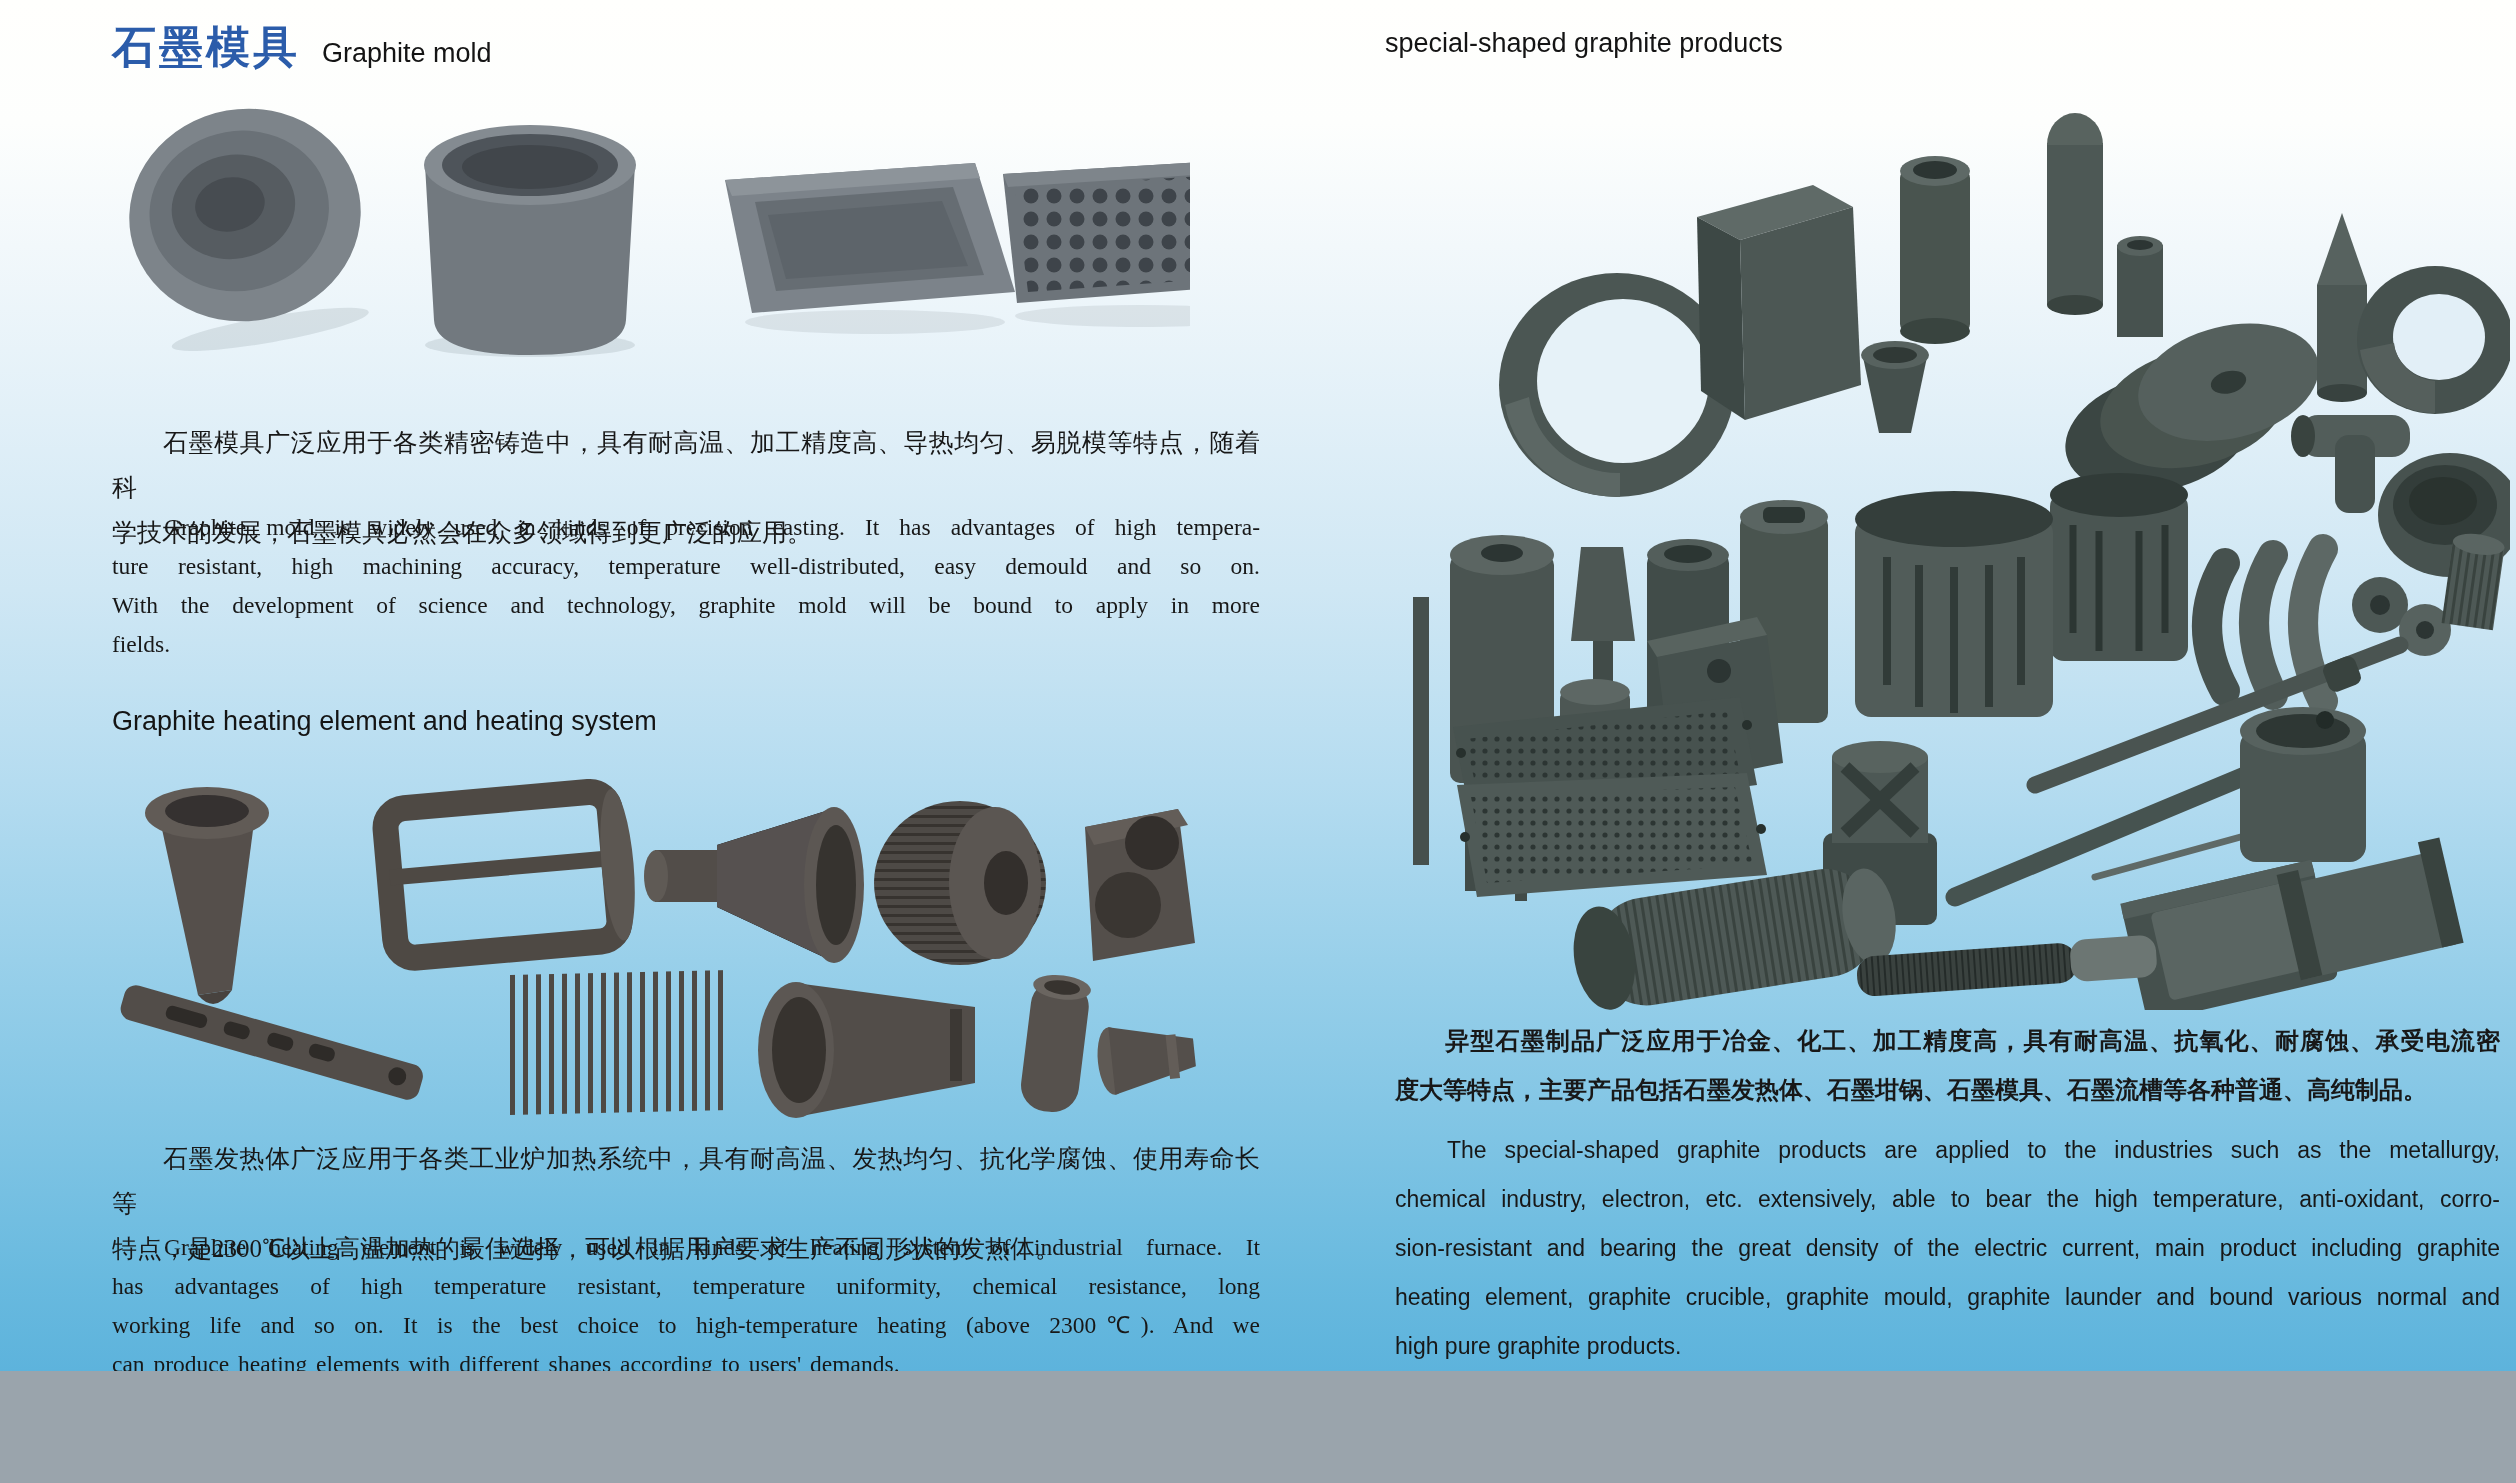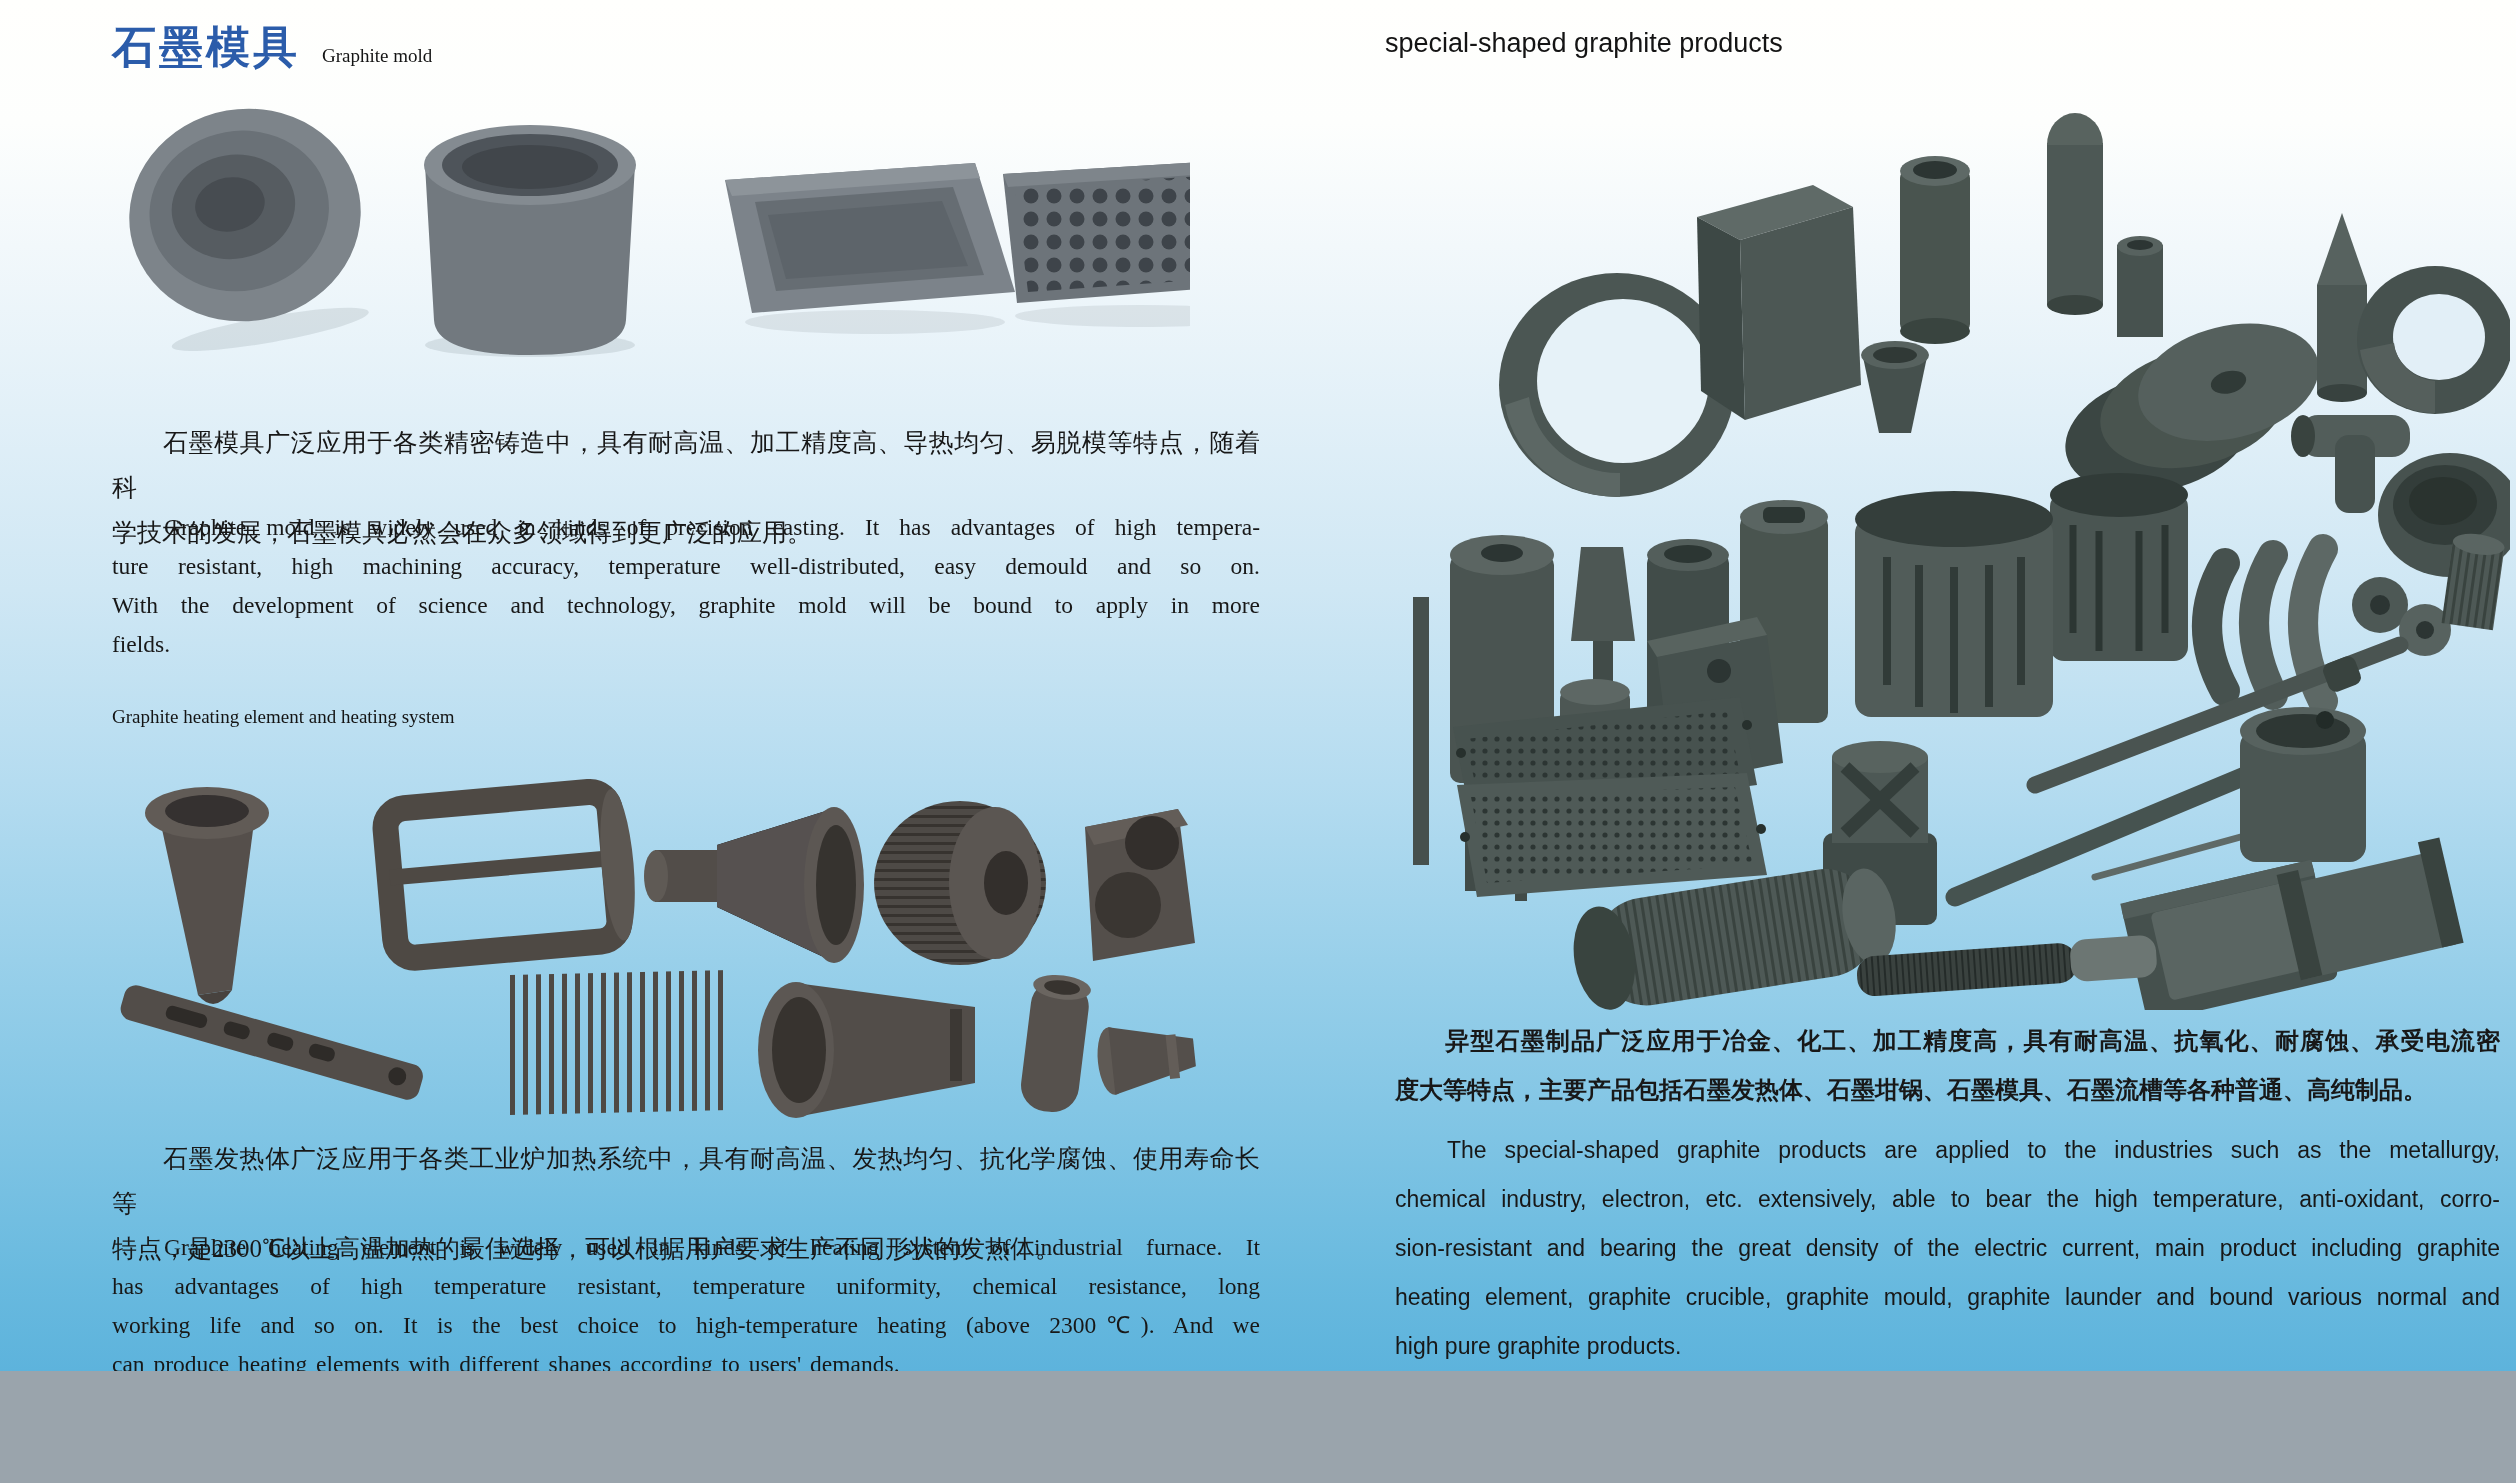--- a/index.html
+++ b/index.html
@@ -5,21 +5,21 @@
   html,body{margin:0;padding:0;background:#9aa4ac;}
   .page{
     position:relative; width:2516px; height:1371px; overflow:hidden;
     background:linear-gradient(180deg,#fffffd 0%,#fdfefd 9%,#f2f8fb 18%,#e2f0f8 30%,
                #cfe7f4 43%,#b5dcf0 57%,#99d0ea 70%,#7fc4e4 83%,#69badf 93%,#5db3dc 100%);
     font-family:"Liberation Sans",sans-serif; color:#181818;padding-left:32px;
   }
   .abs{position:absolute;}
   .title-row{display:flex; align-items:baseline; gap:22px;}
   .zh-title{font-size:44px; font-weight:bold; color:#2b5caa; letter-spacing:3px; font-family:"Liberation Sans",sans-serif;}
-  .en-title{font-size:19px; color:#141414;font-family:Liberation Serif, serif;}
+  .en-title{font-size:27px; color:#141414;}
   .en-subtitle{font-size:27px; color:#141414; margin-top:10px;}
   .txt-block{width:1148px;}
   .line{white-space:nowrap;}
   .jl{text-align:justify; text-align-last:justify;}
   .ll{text-align:left; text-align-last:left;}
   .zh-serif .line{font-family:"Liberation Serif",serif; font-size:25px; line-height:45px; white-space:normal;}
   .en-serif .line{font-family:"Liberation Serif",serif; font-size:23.5px; line-height:39px; word-spacing:3px; white-space:normal;}
   .zh-sans .line{font-family:"Liberation Sans",sans-serif; font-weight:bold; font-size:24px; line-height:49px; white-space:normal;}
   .en-sans .line{font-family:"Liberation Sans",sans-serif; font-size:23px; line-height:49px; white-space:normal;}
   .indent-en{text-indent:52px;}

